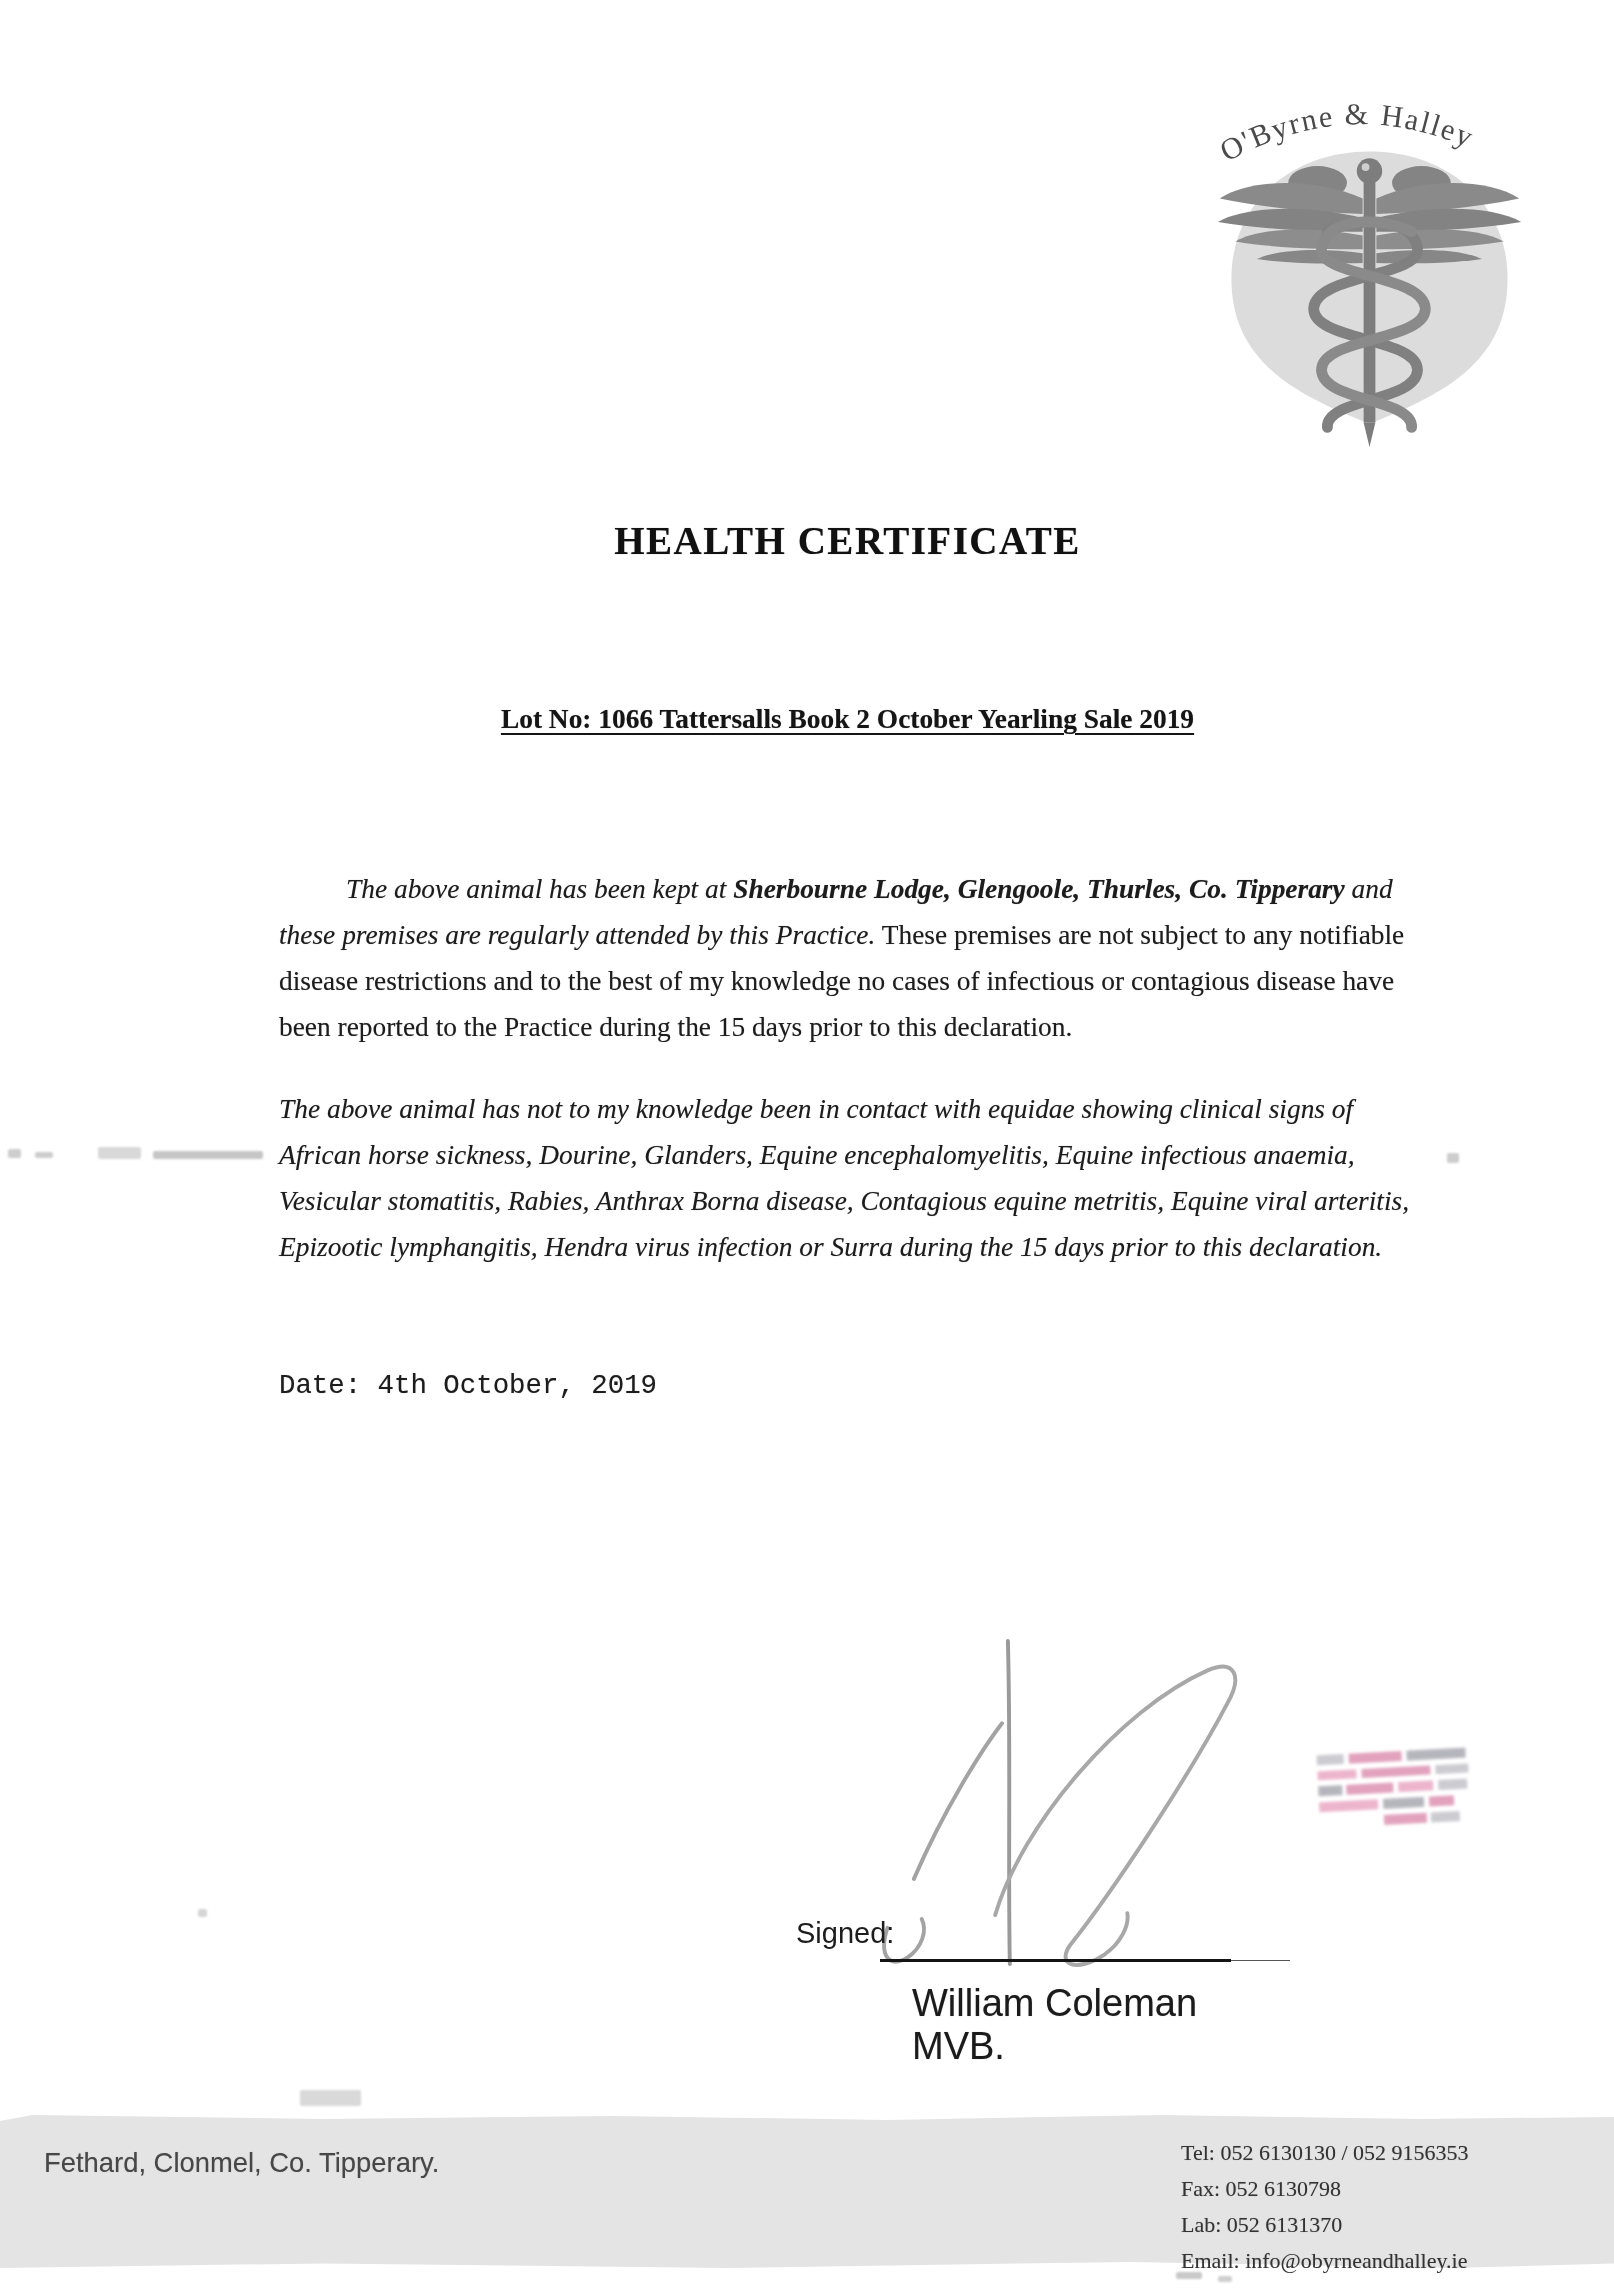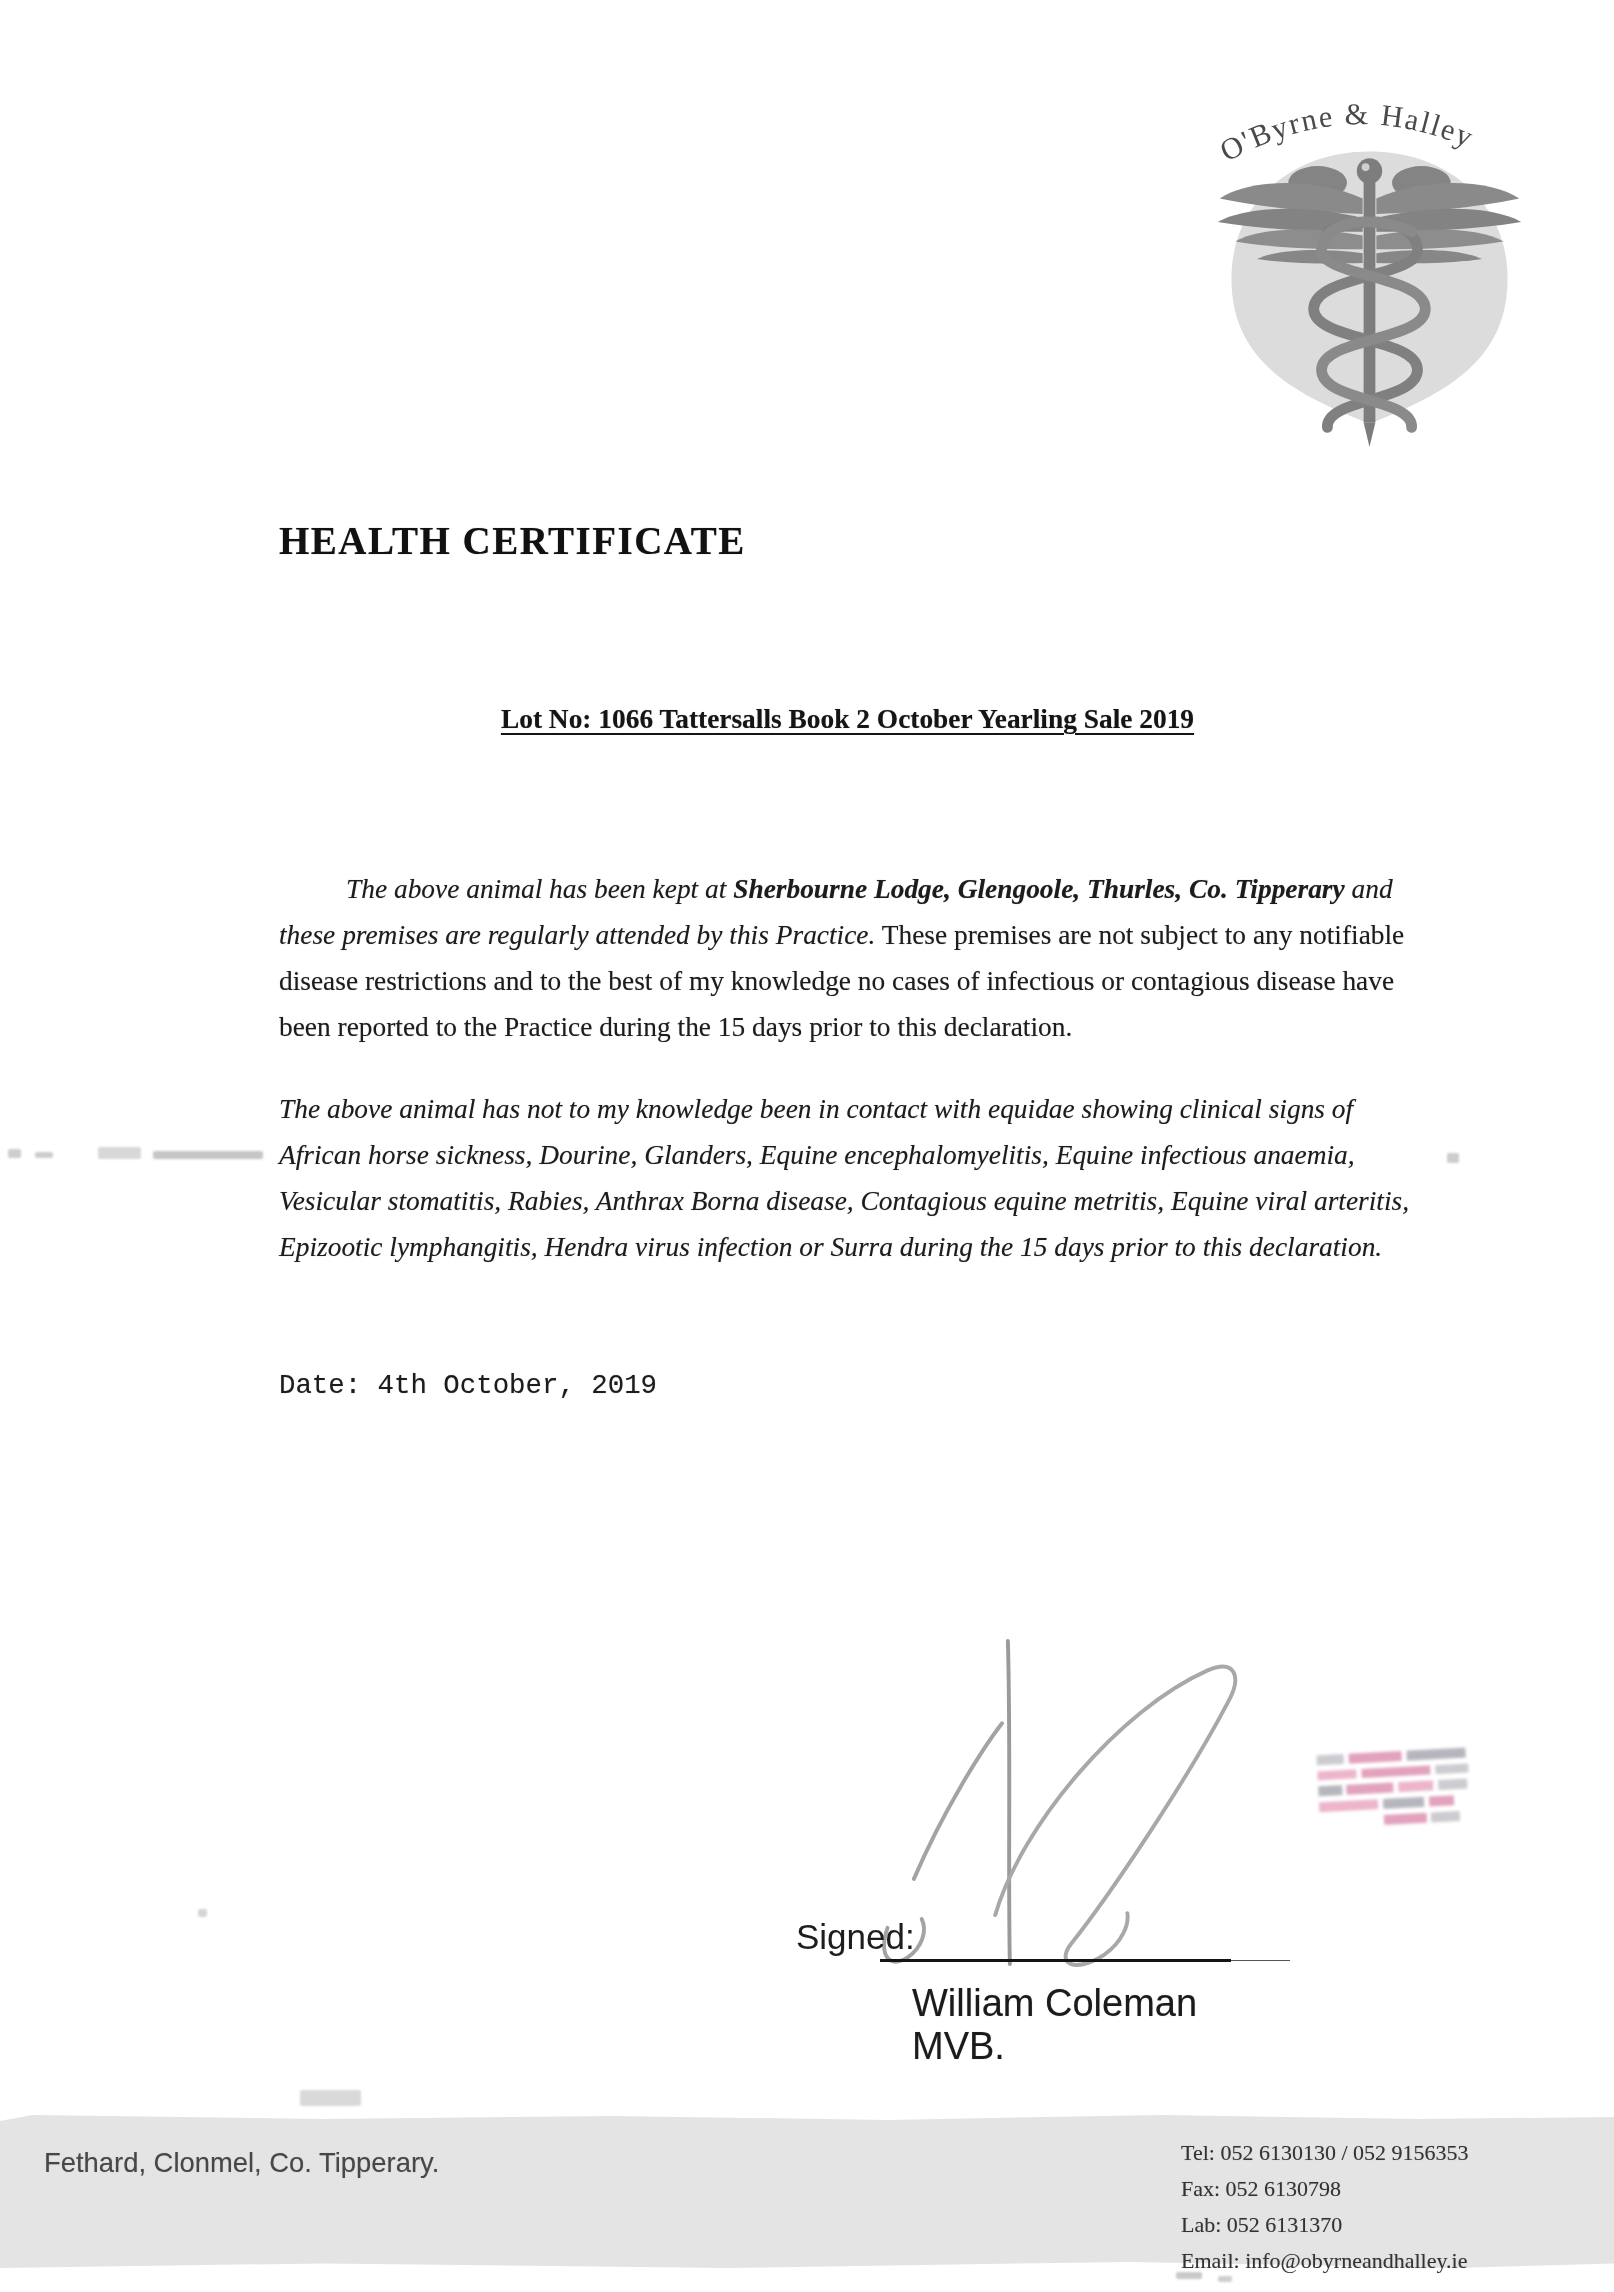--- a/index.html
+++ b/index.html
@@ -12,21 +12,21 @@
     overflow: hidden;
   }
   .abs { position: absolute; }
 
   
   .logo { left: 1208px; top: 63px; width: 323px; height: 402px; }
 
   
   .title {
     left: 279px; top: 518px; width: 1137px;
-    text-align: left;
+    text-align: center;
     font-size: 39px; font-weight: bold; letter-spacing: 1.5px;
     color: #111; text-shadow: 0 0 1px rgba(0,0,0,.45);
   }
   .subject {
     left: 279px; top: 696px; width: 1137px;
     text-align: center;
     font-size: 27.4px; font-weight: bold; line-height: 46px;
     color: #151515; text-shadow: 0 0 1px rgba(0,0,0,.4);
   }
   .subject .u { text-decoration: underline; text-decoration-thickness: 2px; text-underline-offset: 4.9px; }
@@ -46,21 +46,21 @@
   .date-line {
     left: 279px; top: 1370px;
     font-size: 27.4px; color: #1c1c1c; text-shadow: 0 0 1px rgba(0,0,0,.35); font-family: Liberation Mono, monospace;
   }
 
   
   .sig-svg { left: 863px; top: 1629px; width: 421px; height: 348px; }
   .signed-label {
     left: 796px; top: 1917px;
     font-family: "Liberation Sans", sans-serif;
-    font-size: 35px; color: #1d1d1d;
+    font-size: 29px; color: #1d1d1d;
   }
   .sig-line { left: 880px; top: 1959px; width: 351px; height: 2.9px; background: #141414; }
   .sig-line-ext { left: 1231px; top: 1960px; width: 59px; height: 1px; background: #555; }
   .signatory {
     left: 912px; top: 1982px; width: 338px;
     text-align: left;
     font-family: "Liberation Sans", sans-serif;
     font-size: 38px; color: #1b1b1b; text-shadow: 0 0 1px rgba(0,0,0,.3);
   }
 

